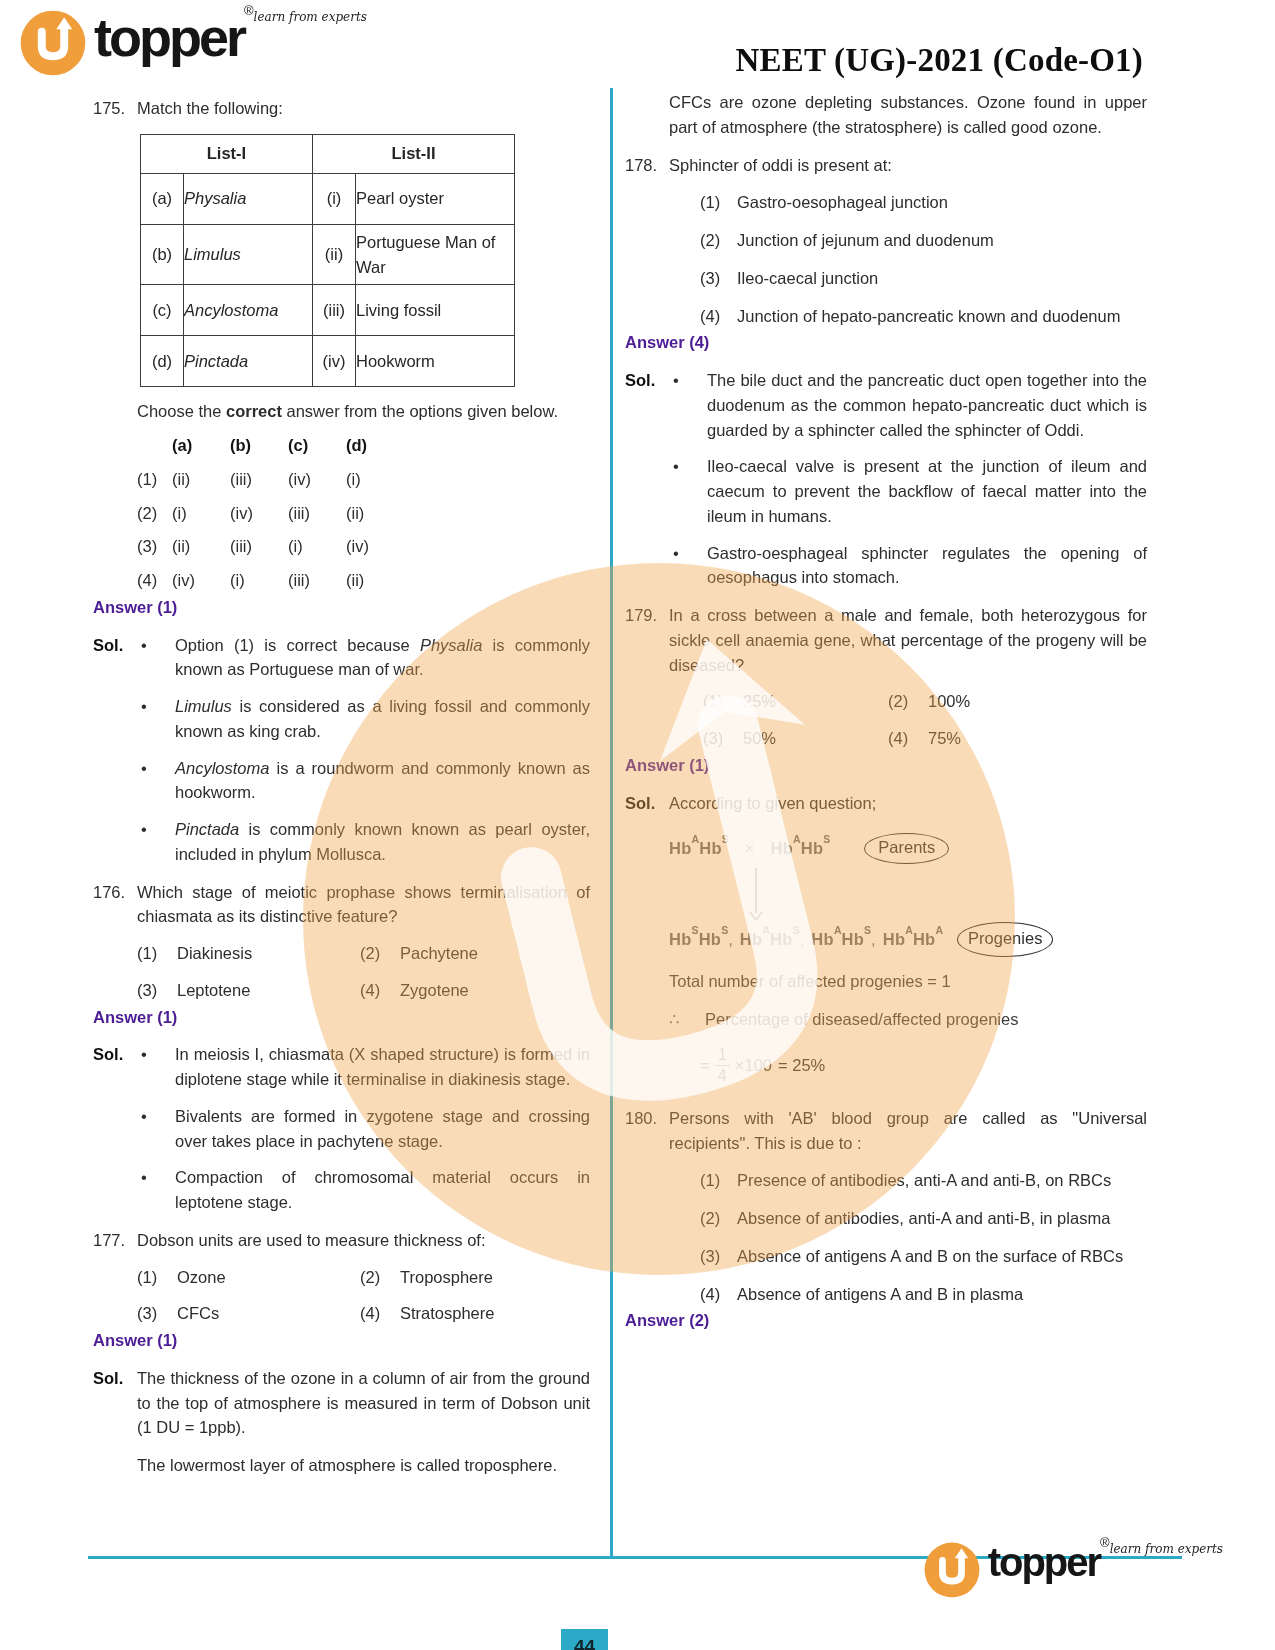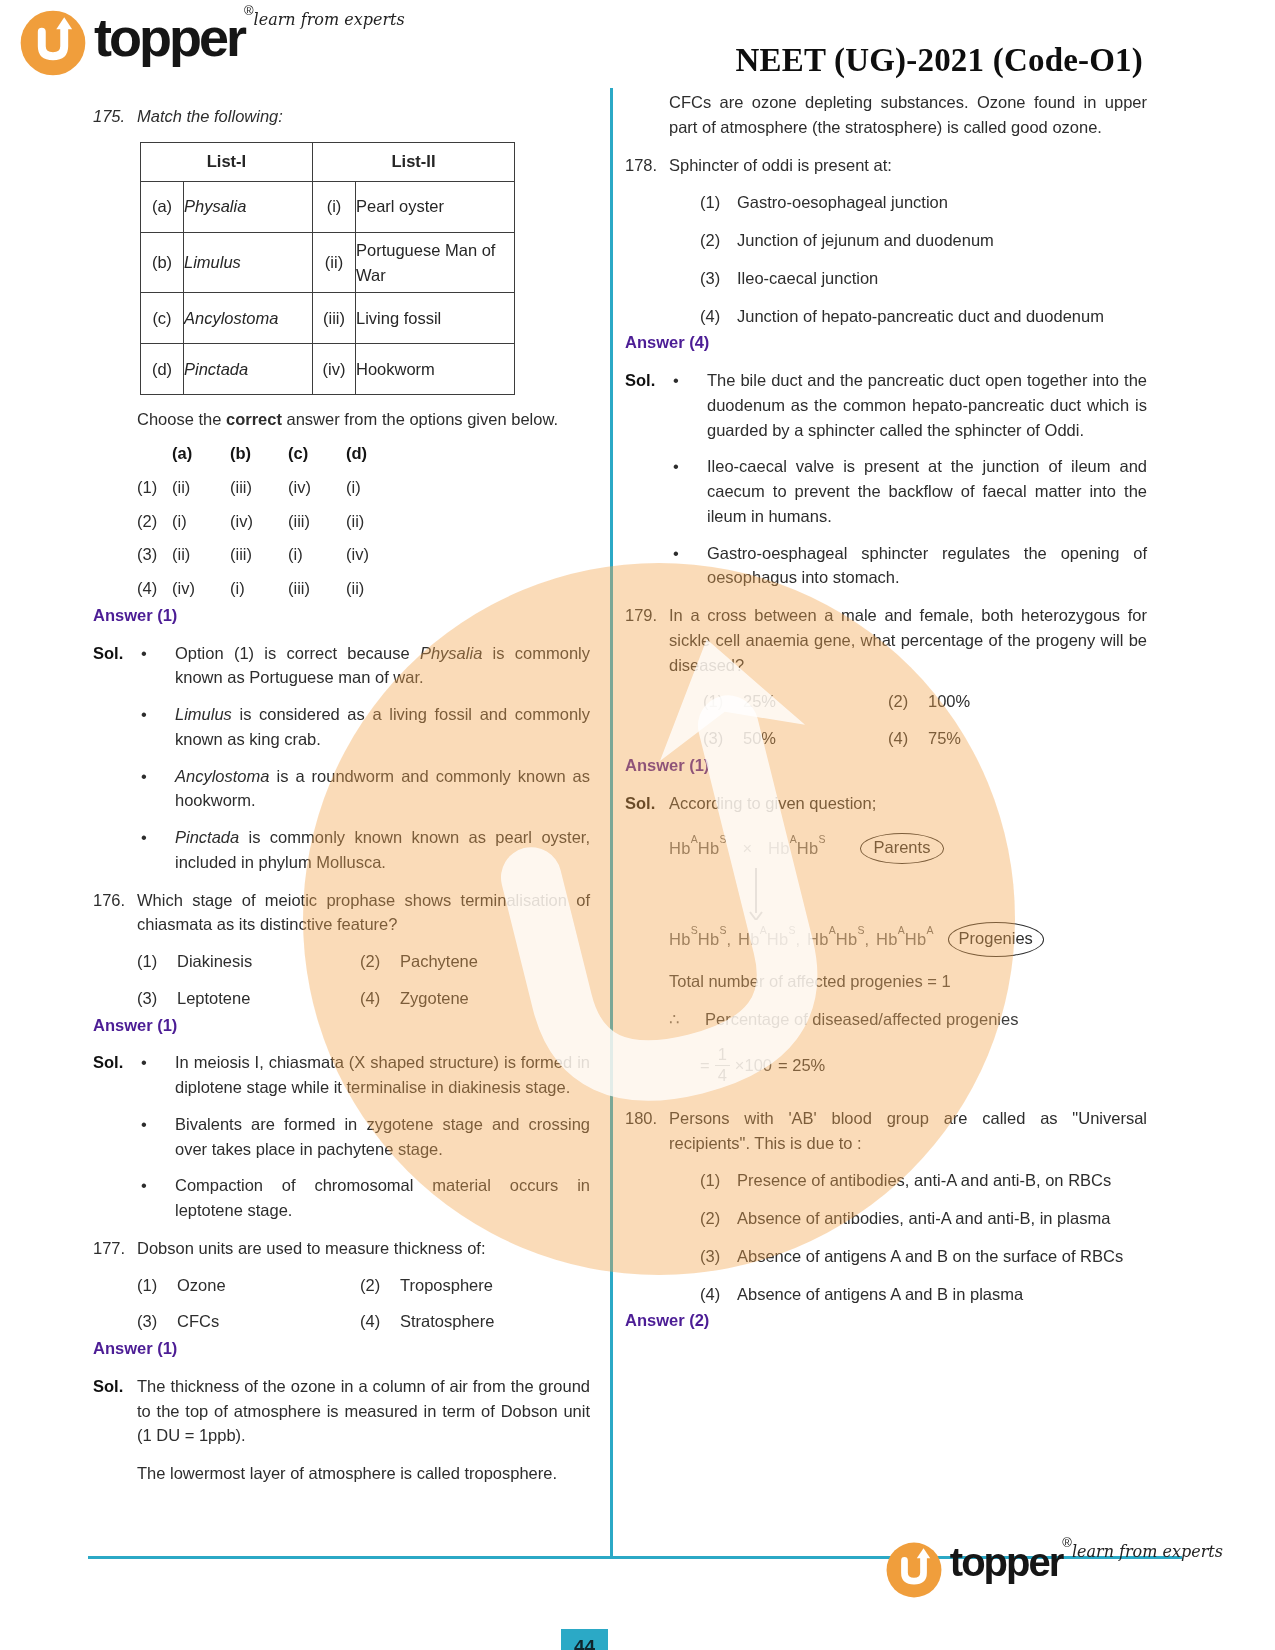--- a/index.html
+++ b/index.html
@@ -12,41 +12,41 @@
   .brand{position:absolute;display:flex;align-items:flex-start;gap:8px;}
   .brand-header{left:20px;top:10px;}
   .brand-footer{right:42px;top:1542px;}
   .bcircle-lg{width:66px;height:66px;}
   .bcircle-sm{width:56px;height:56px;}
   .bstack{display:flex;flex-direction:row;}
   .bline{line-height:1;white-space:nowrap;}
   .bname-lg{font-weight:bold;font-size:54px;letter-spacing:-3px;color:#161616;}
   .bname-sm{font-weight:bold;font-size:40px;letter-spacing:-2px;color:#161616;}
   .breg{font-size:13px;vertical-align:top;position:relative;top:-6px;color:#222;}
-  .btag{font-family:"DejaVu Serif",serif;font-style:italic;font-size:16px;color:#222;
+  .btag{font-family:"DejaVu Serif",serif;font-style:italic;font-size:12px;color:#222;
         text-align:right;margin-top:-2px;padding-right:10px;}
 
   .header-title{position:absolute;top:36px;right:132px;font-family:"Liberation Serif",serif;
         font-weight:bold;font-size:33px;color:#0e0e0e;letter-spacing:0.2px;}
 
   .divider{position:absolute;left:610px;top:88px;width:3px;height:1468px;background:#2BA9C6;}
   .footline{position:absolute;left:88px;top:1556px;width:1094px;height:3px;background:#2BA9C6;}
   .pagebadge{position:absolute;left:561px;top:1629px;width:47px;height:36px;background:#2BA9C6;
         color:#10242c;font-weight:bold;font-size:19px;display:flex;align-items:center;justify-content:center;}
 
   
   .watermark{position:absolute;left:303px;top:563px;width:712px;height:712px;z-index:10;pointer-events:none;}
 
   
   .col{position:absolute;top:90px;}
   .col-left{left:93px;width:497px;}
   .col-right{left:625px;width:522px;}
 
   .qrow{display:flex;margin-top:13px;}
-  .qrow.first{margin-top:14px;font-style:italic;}
+  .qrow.first{margin-top:6px;}
   .qnum{flex:0 0 44px;}
   .qbody{flex:1;text-align:justify;}
 
   .cont{margin-left:44px;text-align:justify;}
 
   .optrow{display:flex;margin-left:44px;margin-top:12px;}
   .optrow .half1{width:223px;display:flex;}
   .optrow .half2{flex:1;display:flex;}
   .optrow-r{margin-left:78px !important;}
   .optrow-r .half1{width:185px !important;}
@@ -79,21 +79,21 @@
   .matrix{margin-left:44px;margin-top:4px;}
   .mrow{display:flex;margin-top:9px;}
   .mlabel{width:35px;}
   .mcell{width:58px;}
   .mhead .mcell{font-weight:bold;color:#151515;}
 
   
   .gen{color:#6b6b6b;}
   .genline{display:flex;align-items:center;margin-top:18px;white-space:nowrap;}
   .genline.prog{margin-top:2px;}
-  .geno{letter-spacing:0.3px;}
+  .geno{letter-spacing:0.3px;font-weight:bold;}
   .s{font-size:10.5px;position:relative;top:-5px;letter-spacing:0;}
   .gtimes{margin:0 16px;}
   .gcomma{margin-right:7px;}
   .ellipse{border:1.6px solid #2e2e2e;border-radius:50%;padding:1px 13px 3px;color:#2e2e2e;margin-left:34px;white-space:nowrap;}
   .ellipse.pg{margin-left:14px;padding:3px 10px 5px;}
   .garrow{margin:4px 0 0 80px;display:block;}
   .gtotal{margin-top:12px;color:#3c3c3c;}
   .gthere{display:flex;margin-top:13px;color:#3c3c3c;}
   .tsym{flex:0 0 36px;color:#6b6b6b;}
   .gmath{margin-top:14px;margin-left:31px;color:#4a4a4a;display:flex;align-items:center;}
@@ -329,21 +329,21 @@
     <div class="ofull">
         <span class="olabel">(2)</span>
         <span class="otext">Junction of jejunum and duodenum</span>
       </div>
     <div class="ofull">
         <span class="olabel">(3)</span>
         <span class="otext">Ileo-caecal junction</span>
       </div>
     <div class="ofull">
         <span class="olabel">(4)</span>
-        <span class="otext">Junction of hepato-pancreatic duct and duodenum</span>
+        <span class="otext">Junction of hepato-pancreatic known and duodenum</span>
       </div>
     <div class="answer">Answer (4)</div>
     <div class="solrow">
       <div class="sollab">Sol.</div>
       <div class="solbody">
         <div class="brow first">
             <span class="bdot">•</span>
             <div class="btext">The bile duct and the pancreatic duct open together into the duodenum as the common hepato-pancreatic duct which is guarded by a sphincter called the sphincter of Oddi.</div>
           </div>
         <div class="brow">

